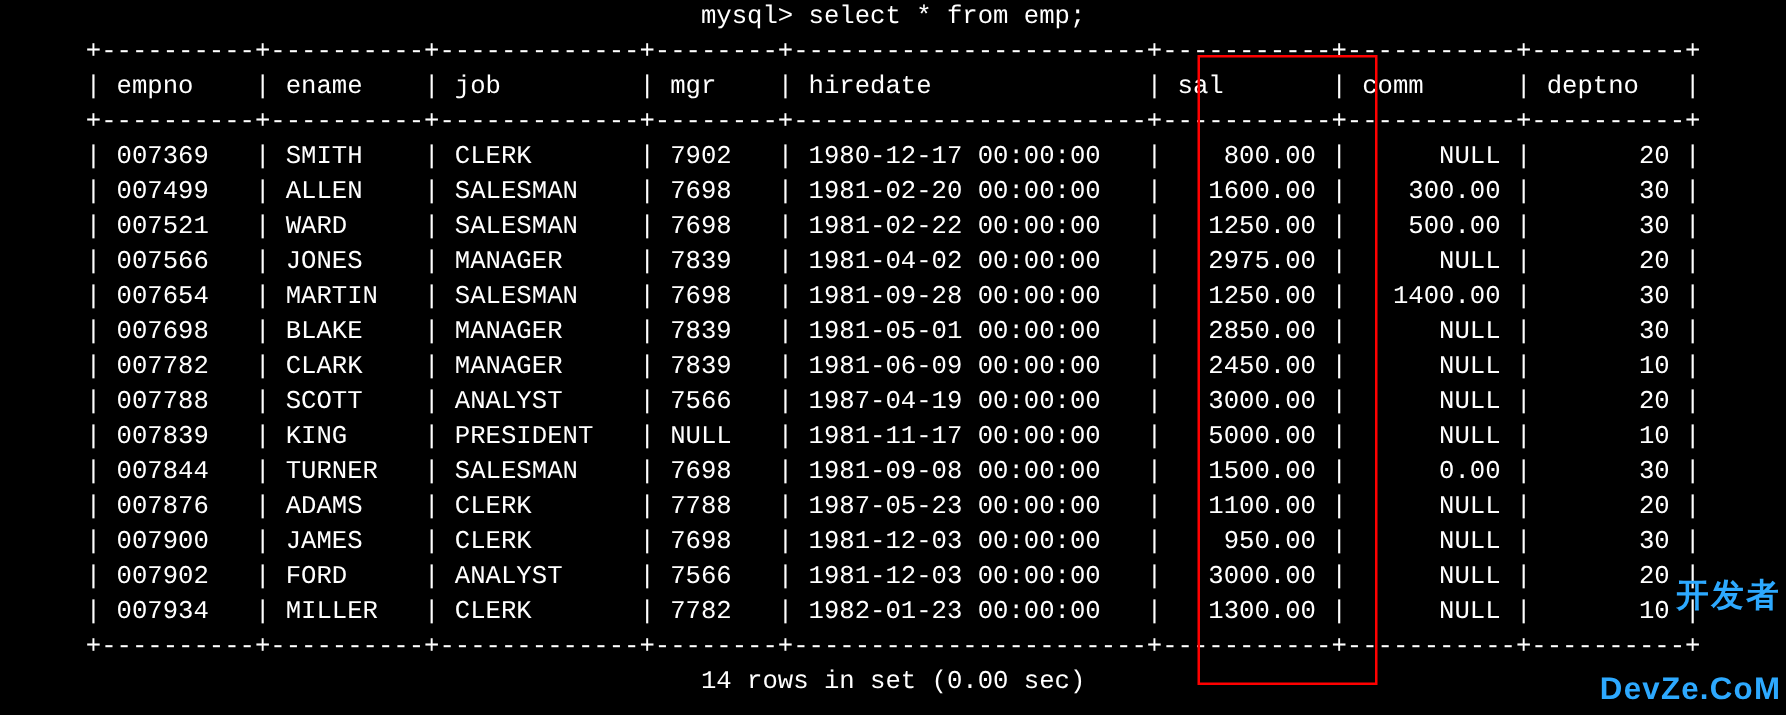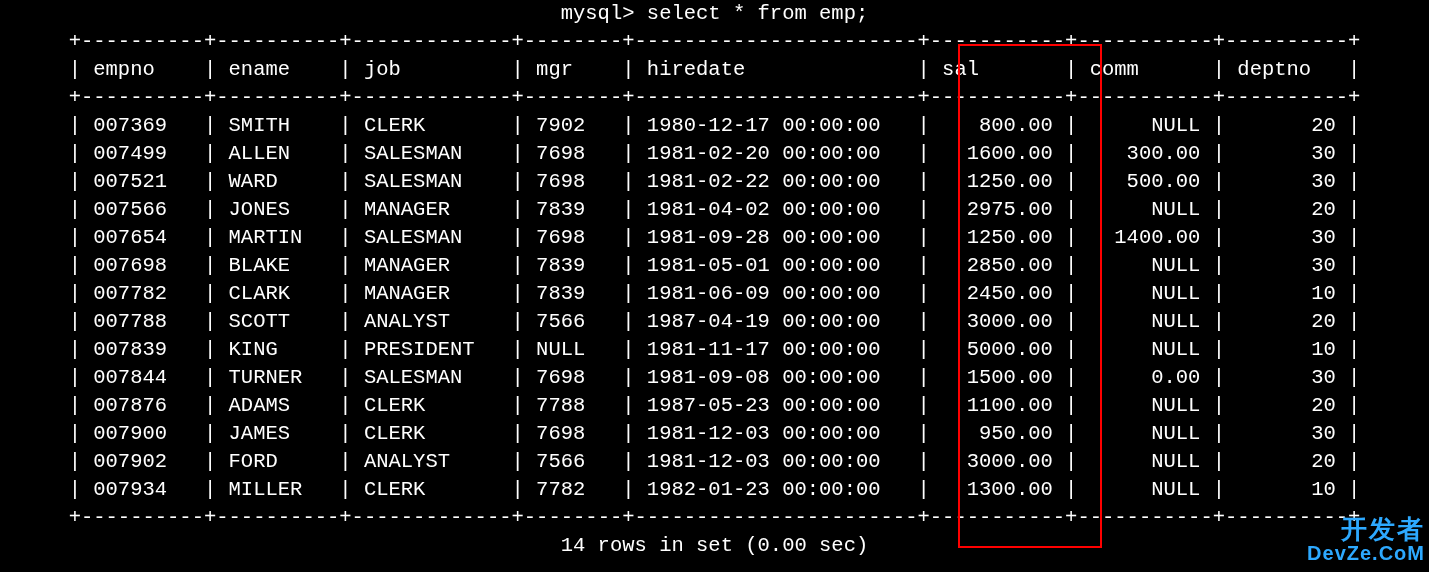--- a/index.html
+++ b/index.html
@@ -37,23 +37,24 @@
     pointer-events: none;
   }
   .watermark .line1 {
     color: #2da9ff;
     font-size: 26px;
     font-weight: bold;
     letter-spacing: 2px;
   }
   .watermark .line2 {
     color: #2da9ff;
-    font-size: 20px;
+    font-size: 25px;
     font-weight: bold;
     letter-spacing: 1px;
+    margin-top: 47px;
   }
 </style>
 </head>
 <body>
 
 <pre id="terminal">mysql&gt; select * from emp;
 +----------+----------+-------------+--------+-----------------------+-----------+-----------+----------+
 | empno    | ename    | job         | mgr    | hiredate              | sal       | comm      | deptno   |
 +----------+----------+-------------+--------+-----------------------+-----------+-----------+----------+
 | 007369   | SMITH    | CLERK       | 7902   | 1980-12-17 00:00:00   |    800.00 |      NULL |       20 |

